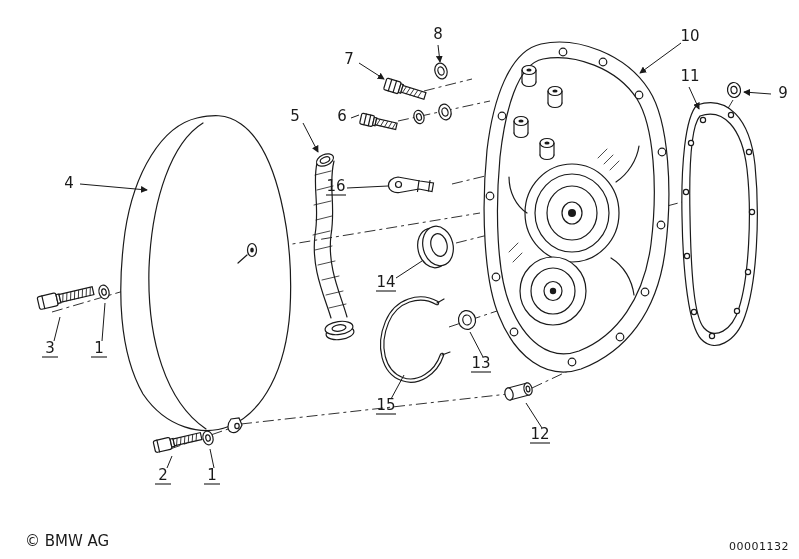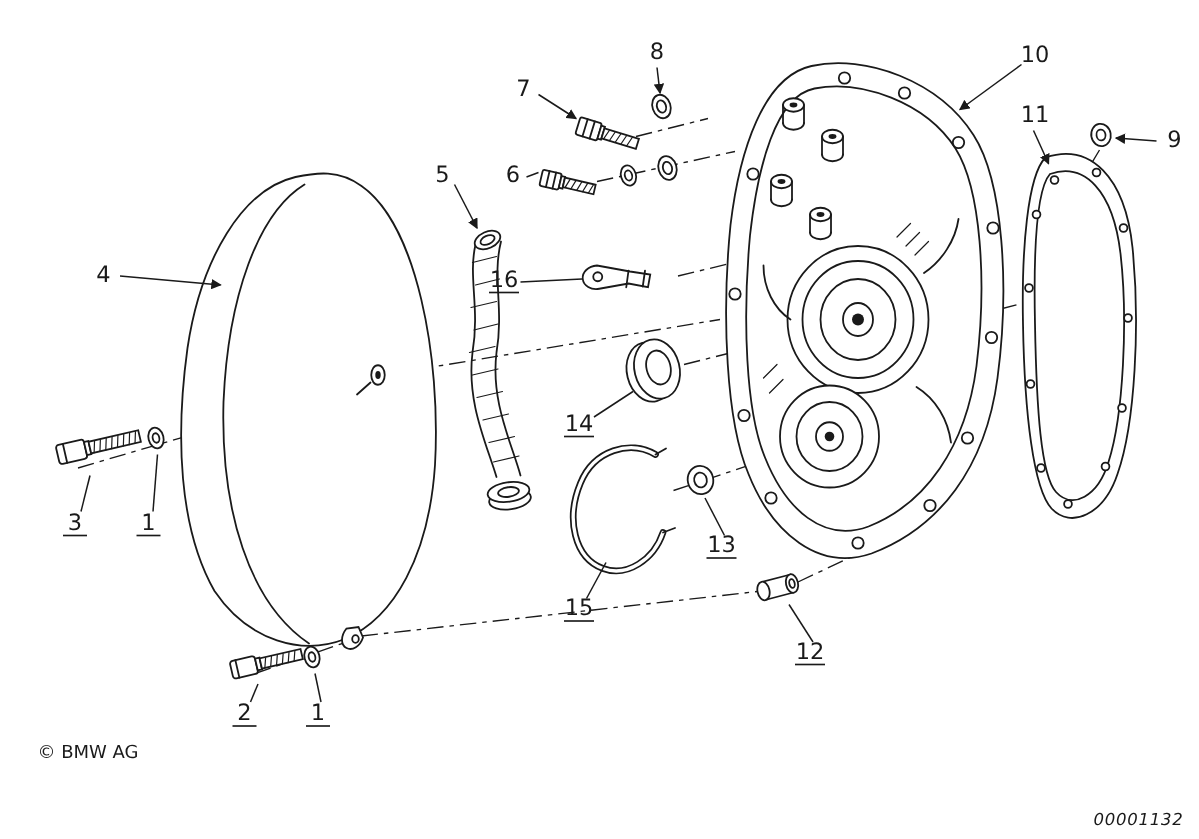--- a/index.html
+++ b/index.html
@@ -7,22 +7,22 @@
   .page { position:relative; width:799px; height:559px; background:#ffffff; overflow:hidden; }
   svg { display:block; }
   .ln   { fill:none; stroke:#1a1a1a; stroke-width:1.2; stroke-linecap:round; }
   .thin { fill:none; stroke:#1a1a1a; stroke-width:0.8; stroke-linecap:round; }
   .fw   { fill:#ffffff; stroke:#1a1a1a; stroke-width:1.2; }
   .fill { fill:#1a1a1a; stroke:none; }
   .dash { stroke:#1a1a1a; stroke-width:0.9; stroke-dasharray:11 4 3 4; fill:none; }
   .leader { stroke:#1a1a1a; stroke-width:1; fill:none; }
   .under  { stroke:#1a1a1a; stroke-width:1.1; }
   .callout { font-family:"DejaVu Sans", sans-serif; font-size:15px; fill:#1a1a1a; }
-  .footer-copy { position:absolute; left:25px; top:494px; font-size:12px; color:#1a1a1a; }
-  .footer-num  { position:absolute; right:10px; top:540px; font-size:11px; color:#1a1a1a; letter-spacing:0.5px;font-style:italic; }
+  .footer-copy { position:absolute; left:25px; top:532px; font-size:15px; color:#1a1a1a; }
+  .footer-num  { position:absolute; right:10px; top:540px; font-size:11px; color:#1a1a1a; letter-spacing:0.5px; }
 </style>
 </head>
 <body>
 
 <div class="page">
   <svg width="799" height="559" viewBox="0 0 799 559">
     <defs>
       <marker id="arr" viewBox="0 0 8 8" refX="7" refY="4" markerWidth="7" markerHeight="7" orient="auto">
         <path d="M0,0 L8,4 L0,8 z" fill="#1a1a1a"></path>
       </marker>

